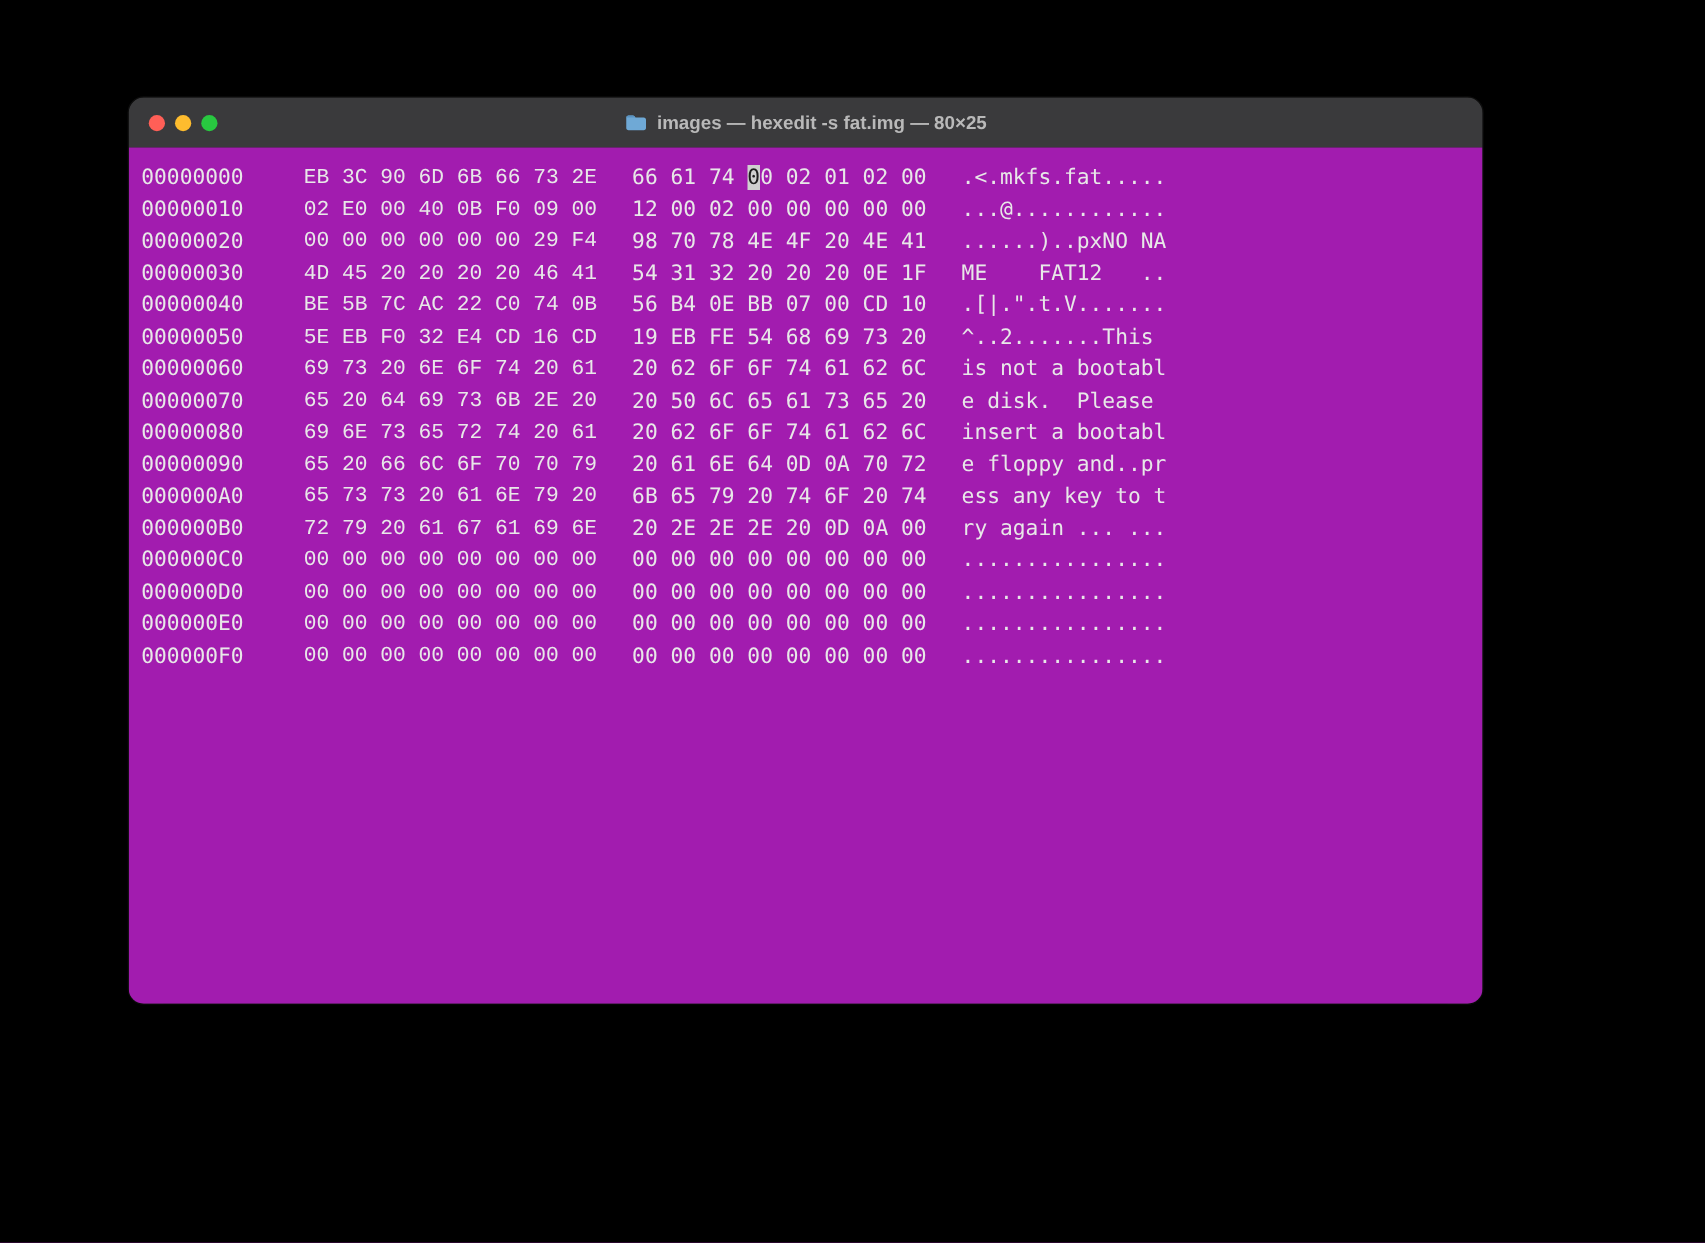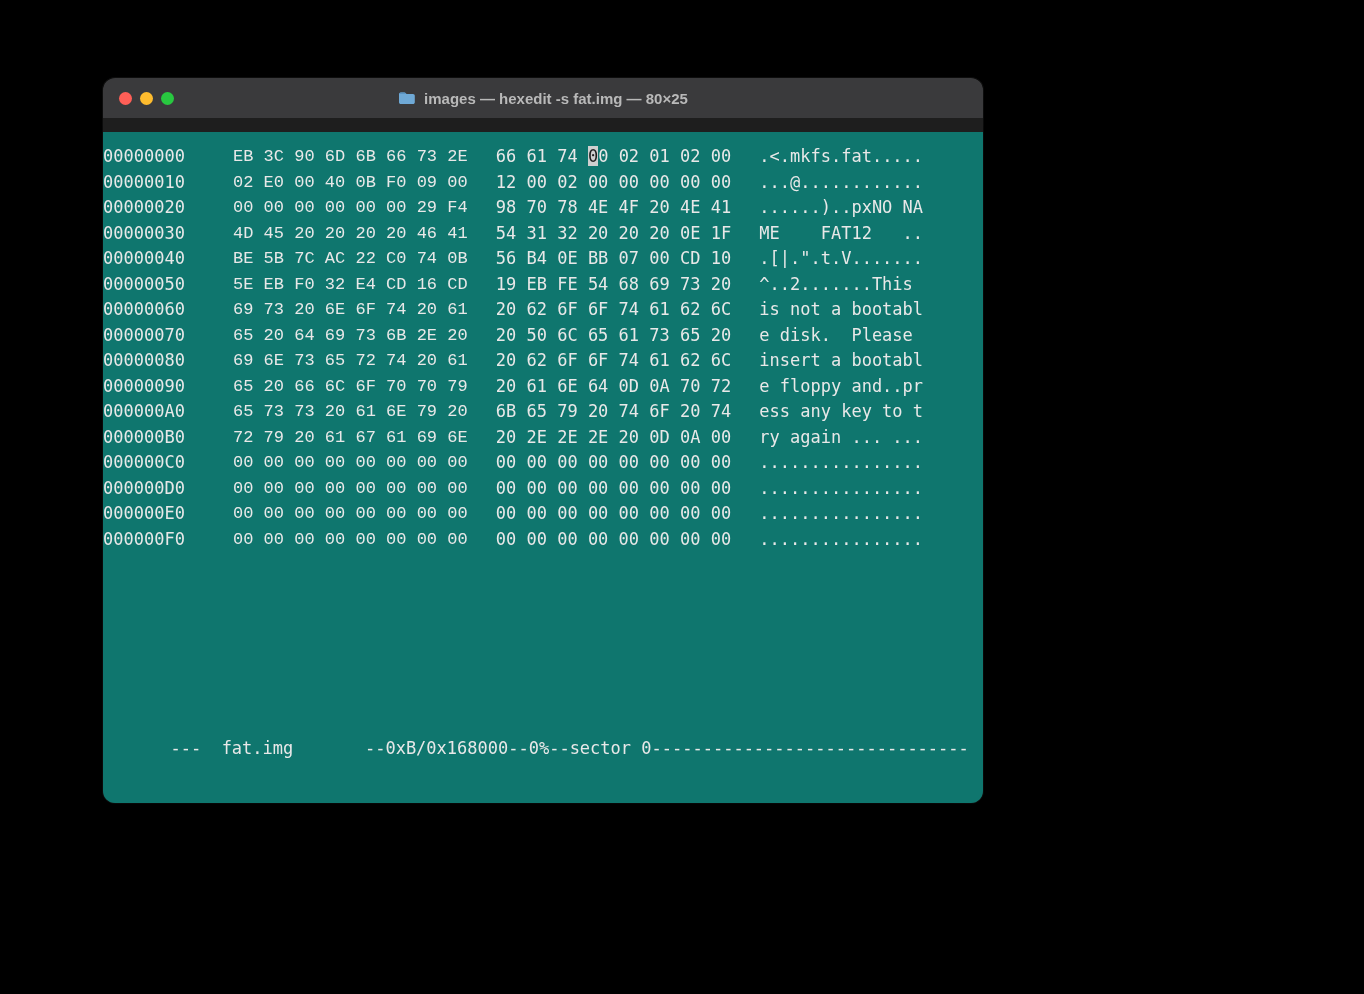--- a/index.html
+++ b/index.html
@@ -1,17 +1,17 @@
 <!DOCTYPE html>
 <html><head>
 <meta charset="utf-8">
 <style>
   html,body{margin:0;padding:0;background:#000;width:1364px;height:994px;overflow:hidden;font-family:Menlo,Consolas,monospace;}
   .window{
-    position:absolute;left:103px;top:78px;width:880px;height:725px;
+    position:absolute;left:103px;top:78px;width:1083px;height:725px;
     background:#1e1e1e;border-radius:12px;box-shadow:0 25px 60px rgba(0,0,0,.7),0 0 0 1px rgba(255,255,255,.06);
     overflow:hidden;
   }
   .titlebar{
     height:40px;background:#3a3a3c;display:flex;align-items:center;position:relative;
     border-top-left-radius:12px;border-top-right-radius:12px;
   }
   .lights{display:flex;gap:8px;margin-left:16px;}
   .light{width:13px;height:13px;border-radius:50%;}
   .light.red{background:#ff5f57;}
@@ -20,24 +20,23 @@
   .title{
     position:absolute;left:0;right:0;text-align:center;
     color:#b9b9b9;font-family:-apple-system,Helvetica,Arial,sans-serif;
     font-size:15px;font-weight:600;pointer-events:none;
     display:flex;align-items:center;justify-content:center;gap:8px;
   }
   .folder-icon{display:inline-block;width:18px;height:14px;position:relative;}
   .folder-icon svg{display:block;}
   .body{
     position:absolute;left:0;right:0;top:40px;bottom:0;
-    background:#0f766e;padding:12px 6px 0 0;box-sizing:border-box;
+    background:#a21caf;padding:12px 6px 0 10px;box-sizing:border-box;
     color:#e8e8e8;font-size:17px;line-height:25.5px;letter-spacing:0;
     font-family:Menlo,Consolas,monospace;
-    margin-top:14px;
   }
   .row{white-space:pre;display:flex;}
   .off{width:130px;text-align:left;display:inline-block;}
   .h1{display:inline-block;white-space:pre;font-family:Liberation Mono, monospace;}
   .gap1{display:inline-block;width:28px;}
   .h2{display:inline-block;white-space:pre;}
   .gap2{display:inline-block;width:28px;}
   .asc{display:inline-block;white-space:pre;}
   .cursor{background:#cfcfcf;color:#1e1e1e;}
   .status{
@@ -78,17 +77,14 @@
         <div class="row"><span class="off">00000070</span><span class="h1"><span>65</span> <span>20</span> <span>64</span> <span>69</span> <span>73</span> <span>6B</span> <span>2E</span> <span>20</span></span><span class="gap1">  </span><span class="h2"><span>20</span> <span>50</span> <span>6C</span> <span>65</span> <span>61</span> <span>73</span> <span>65</span> <span>20</span></span><span class="gap2">  </span><span class="asc">e disk.  Please </span></div>
         <div class="row"><span class="off">00000080</span><span class="h1"><span>69</span> <span>6E</span> <span>73</span> <span>65</span> <span>72</span> <span>74</span> <span>20</span> <span>61</span></span><span class="gap1">  </span><span class="h2"><span>20</span> <span>62</span> <span>6F</span> <span>6F</span> <span>74</span> <span>61</span> <span>62</span> <span>6C</span></span><span class="gap2">  </span><span class="asc">insert a bootabl</span></div>
         <div class="row"><span class="off">00000090</span><span class="h1"><span>65</span> <span>20</span> <span>66</span> <span>6C</span> <span>6F</span> <span>70</span> <span>70</span> <span>79</span></span><span class="gap1">  </span><span class="h2"><span>20</span> <span>61</span> <span>6E</span> <span>64</span> <span>0D</span> <span>0A</span> <span>70</span> <span>72</span></span><span class="gap2">  </span><span class="asc">e floppy and..pr</span></div>
         <div class="row"><span class="off">000000A0</span><span class="h1"><span>65</span> <span>73</span> <span>73</span> <span>20</span> <span>61</span> <span>6E</span> <span>79</span> <span>20</span></span><span class="gap1">  </span><span class="h2"><span>6B</span> <span>65</span> <span>79</span> <span>20</span> <span>74</span> <span>6F</span> <span>20</span> <span>74</span></span><span class="gap2">  </span><span class="asc">ess any key to t</span></div>
         <div class="row"><span class="off">000000B0</span><span class="h1"><span>72</span> <span>79</span> <span>20</span> <span>61</span> <span>67</span> <span>61</span> <span>69</span> <span>6E</span></span><span class="gap1">  </span><span class="h2"><span>20</span> <span>2E</span> <span>2E</span> <span>2E</span> <span>20</span> <span>0D</span> <span>0A</span> <span>00</span></span><span class="gap2">  </span><span class="asc">ry again ... ...</span></div>
         <div class="row"><span class="off">000000C0</span><span class="h1"><span>00</span> <span>00</span> <span>00</span> <span>00</span> <span>00</span> <span>00</span> <span>00</span> <span>00</span></span><span class="gap1">  </span><span class="h2"><span>00</span> <span>00</span> <span>00</span> <span>00</span> <span>00</span> <span>00</span> <span>00</span> <span>00</span></span><span class="gap2">  </span><span class="asc">................</span></div>
         <div class="row"><span class="off">000000D0</span><span class="h1"><span>00</span> <span>00</span> <span>00</span> <span>00</span> <span>00</span> <span>00</span> <span>00</span> <span>00</span></span><span class="gap1">  </span><span class="h2"><span>00</span> <span>00</span> <span>00</span> <span>00</span> <span>00</span> <span>00</span> <span>00</span> <span>00</span></span><span class="gap2">  </span><span class="asc">................</span></div>
         <div class="row"><span class="off">000000E0</span><span class="h1"><span>00</span> <span>00</span> <span>00</span> <span>00</span> <span>00</span> <span>00</span> <span>00</span> <span>00</span></span><span class="gap1">  </span><span class="h2"><span>00</span> <span>00</span> <span>00</span> <span>00</span> <span>00</span> <span>00</span> <span>00</span> <span>00</span></span><span class="gap2">  </span><span class="asc">................</span></div>
         <div class="row"><span class="off">000000F0</span><span class="h1"><span>00</span> <span>00</span> <span>00</span> <span>00</span> <span>00</span> <span>00</span> <span>00</span> <span>00</span></span><span class="gap1">  </span><span class="h2"><span>00</span> <span>00</span> <span>00</span> <span>00</span> <span>00</span> <span>00</span> <span>00</span> <span>00</span></span><span class="gap2">  </span><span class="asc">................</span></div>
       </div>
-    <div class="status">
-      <span>---</span><span>  </span><span>fat.img</span><span>       </span><span>--0xB/0x168000--0%--sector 0</span><span>-------------------------------</span>
-    </div>
   </div>
 </div>
 
 </body></html>

